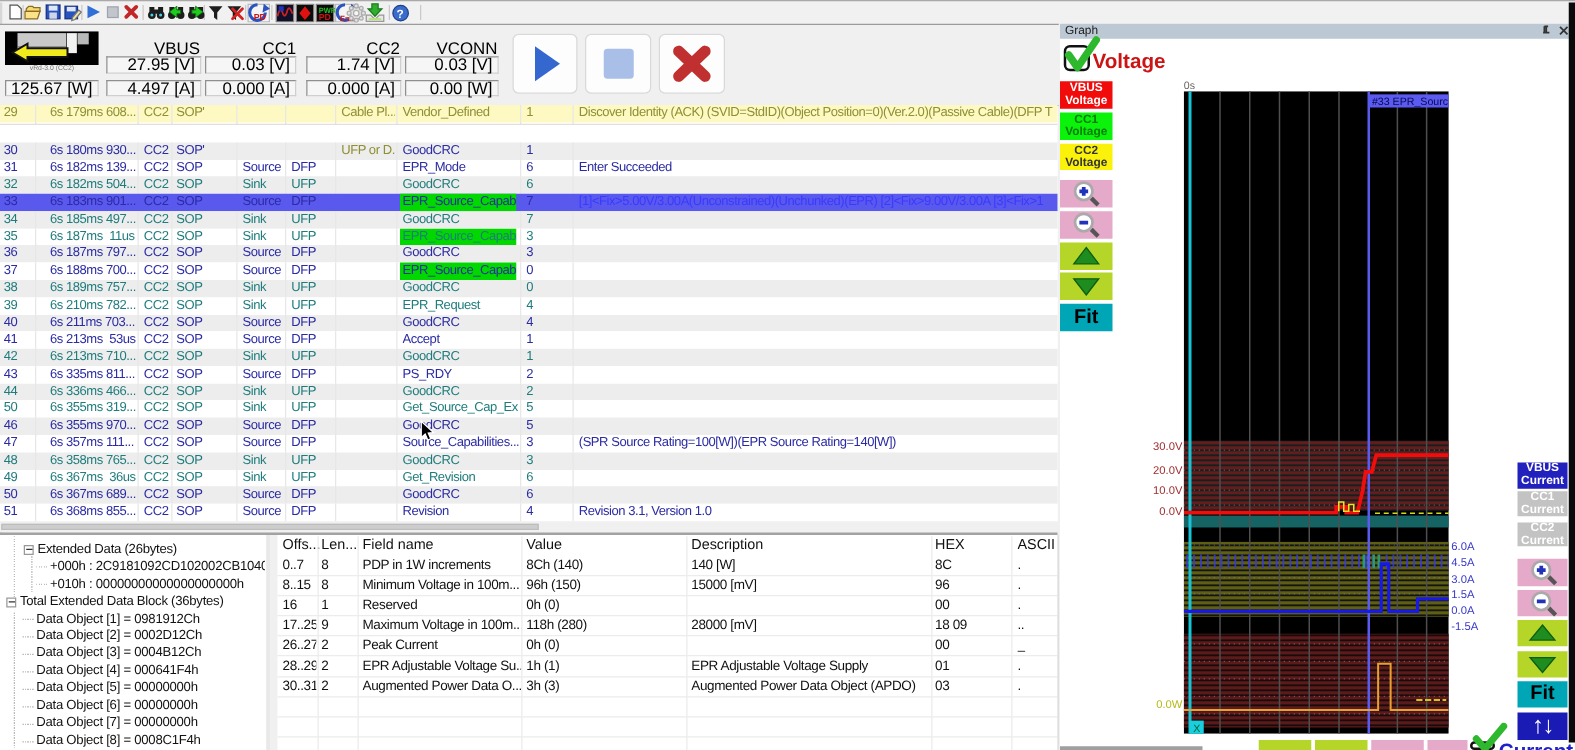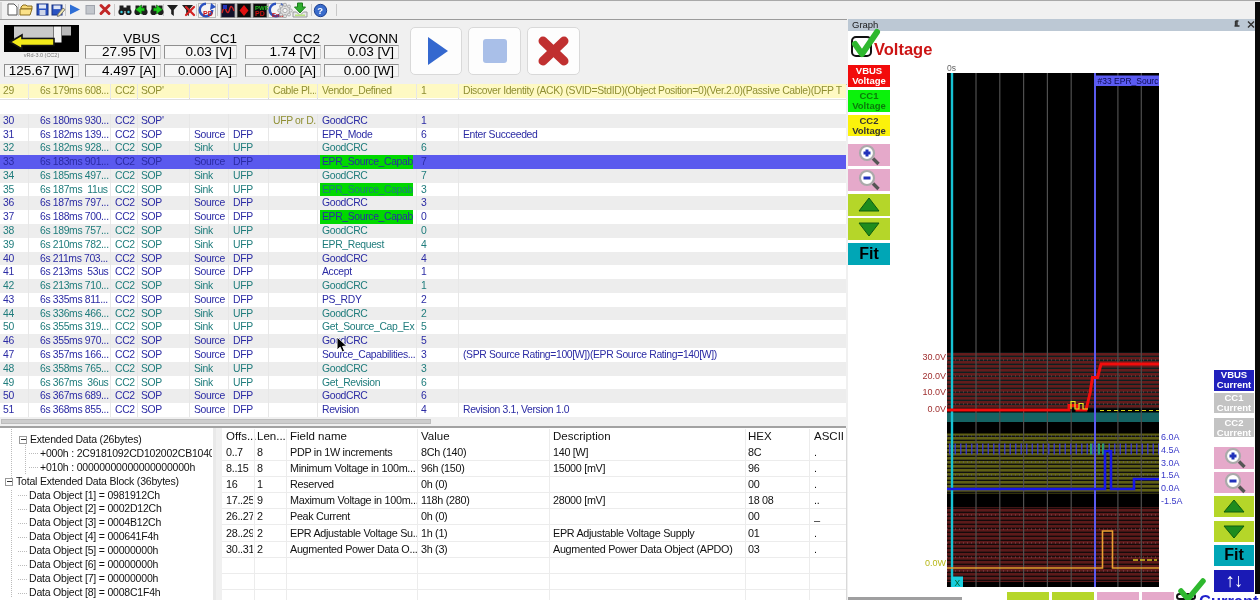--- a/index.html
+++ b/index.html
@@ -258,37 +258,38 @@
     <span class="gridv" style="left:28px;height:13.78px"></span>
     <span class="gridv" style="left:110px;height:13.78px"></span>
     <span class="gridv" style="left:137px;height:13.78px"></span>
     <span class="gridv" style="left:189px;height:13.78px"></span>
     <span class="gridv" style="left:228px;height:13.78px"></span>
     <span class="gridv" style="left:268px;height:13.78px"></span>
     <span class="gridv" style="left:317px;height:13.78px"></span>
     <span class="gridv" style="left:416px;height:13.78px"></span>
     <span class="gridv" style="left:458px;height:13.78px"></span>
     <span class="c" style="left:3px;width:24px">32</span>
-    <span class="c" style="left:40px;width:69px">6s 182ms 928...</span>
+    <span class="c" style="left:40px;width:69px">6s 182ms 504...</span>
     <span class="c" style="left:115px;width:22px">CC2</span>
     <span class="c" style="left:141px;width:47px">SOP</span>
     <span class="c" style="left:194px;width:33px">Sink</span>
     <span class="c" style="left:233px;width:34px">UFP</span>
     <span class="c" style="left:322px;width:93px">GoodCRC</span>
     <span class="c" style="left:421px;width:36px">6</span>
   </div>
 <div class="row navy" style="top:155.12px;height:13.78px;background:#5a59ee">
     <span class="c" style="left:3px;width:24px">33</span>
     <span class="c" style="left:40px;width:69px">6s 183ms 901...</span>
     <span class="c" style="left:115px;width:22px">CC2</span>
     <span class="c" style="left:141px;width:47px">SOP</span>
     <span class="c" style="left:194px;width:33px">Source</span>
     <span class="c" style="left:233px;width:34px">DFP</span>
     <span class="c" style="left:322px;width:93px;background:#00d800;padding-left:2px;margin-left:-2px">EPR_Source_Capabi...</span>
     <span class="c" style="left:421px;width:36px">7</span>
+    <span class="c" style="left:463px;width:382px;color:#3a3aff">[1]&lt;Fix&gt;5.00V/3.00A(Unconstrained)(Unchunked)(EPR) [2]&lt;Fix&gt;9.00V/3.00A [3]&lt;Fix&gt;1</span>
   </div>
 <div class="row teal" style="top:168.90px;height:13.78px;background:#ededed">
     <span class="gridv" style="left:28px;height:13.78px"></span>
     <span class="gridv" style="left:110px;height:13.78px"></span>
     <span class="gridv" style="left:137px;height:13.78px"></span>
     <span class="gridv" style="left:189px;height:13.78px"></span>
     <span class="gridv" style="left:228px;height:13.78px"></span>
     <span class="gridv" style="left:268px;height:13.78px"></span>
     <span class="gridv" style="left:317px;height:13.78px"></span>
     <span class="gridv" style="left:416px;height:13.78px"></span>
@@ -534,21 +535,21 @@
     <span class="gridv" style="left:28px;height:13.78px"></span>
     <span class="gridv" style="left:110px;height:13.78px"></span>
     <span class="gridv" style="left:137px;height:13.78px"></span>
     <span class="gridv" style="left:189px;height:13.78px"></span>
     <span class="gridv" style="left:228px;height:13.78px"></span>
     <span class="gridv" style="left:268px;height:13.78px"></span>
     <span class="gridv" style="left:317px;height:13.78px"></span>
     <span class="gridv" style="left:416px;height:13.78px"></span>
     <span class="gridv" style="left:458px;height:13.78px"></span>
     <span class="c" style="left:3px;width:24px">47</span>
-    <span class="c" style="left:40px;width:69px">6s 357ms 166...</span>
+    <span class="c" style="left:40px;width:69px">6s 357ms 111...</span>
     <span class="c" style="left:115px;width:22px">CC2</span>
     <span class="c" style="left:141px;width:47px">SOP</span>
     <span class="c" style="left:194px;width:33px">Source</span>
     <span class="c" style="left:233px;width:34px">DFP</span>
     <span class="c" style="left:322px;width:93px">Source_Capabilities...</span>
     <span class="c" style="left:421px;width:36px">3</span>
     <span class="c" style="left:463px;width:382px">(SPR Source Rating=100[W])(EPR Source Rating=140[W])</span>
   </div>
 <div class="row teal" style="top:361.82px;height:13.78px;background:#ededed">
     <span class="gridv" style="left:28px;height:13.78px"></span>
@@ -700,21 +701,21 @@
     <span class="fc" style="left:199px;width:126px">0h (0)</span>
     <span class="fc" style="left:526px;width:62px">00</span>
     <span class="fc" style="left:592px;width:30px">.</span>
   </div>
 <div class="fr" style="left:222px;top:493.3px">
     <span class="fc" style="left:4px;width:27px">17..25</span>
     <span class="fc" style="left:35px;width:31px">9</span>
     <span class="fc" style="left:68px;width:127px">Maximum Voltage in 100m...</span>
     <span class="fc" style="left:199px;width:126px">118h (280)</span>
     <span class="fc" style="left:331px;width:192px">28000 [mV]</span>
-    <span class="fc" style="left:526px;width:62px">18 08</span>
+    <span class="fc" style="left:526px;width:62px">18 09</span>
     <span class="fc" style="left:592px;width:30px">..</span>
   </div>
 <div class="fr" style="left:222px;top:509.4px">
     <span class="fc" style="left:4px;width:27px">26..27</span>
     <span class="fc" style="left:35px;width:31px">2</span>
     <span class="fc" style="left:68px;width:127px">Peak Current</span>
     <span class="fc" style="left:199px;width:126px">0h (0)</span>
     <span class="fc" style="left:526px;width:62px">00</span>
     <span class="fc" style="left:592px;width:30px">_</span>
   </div>

